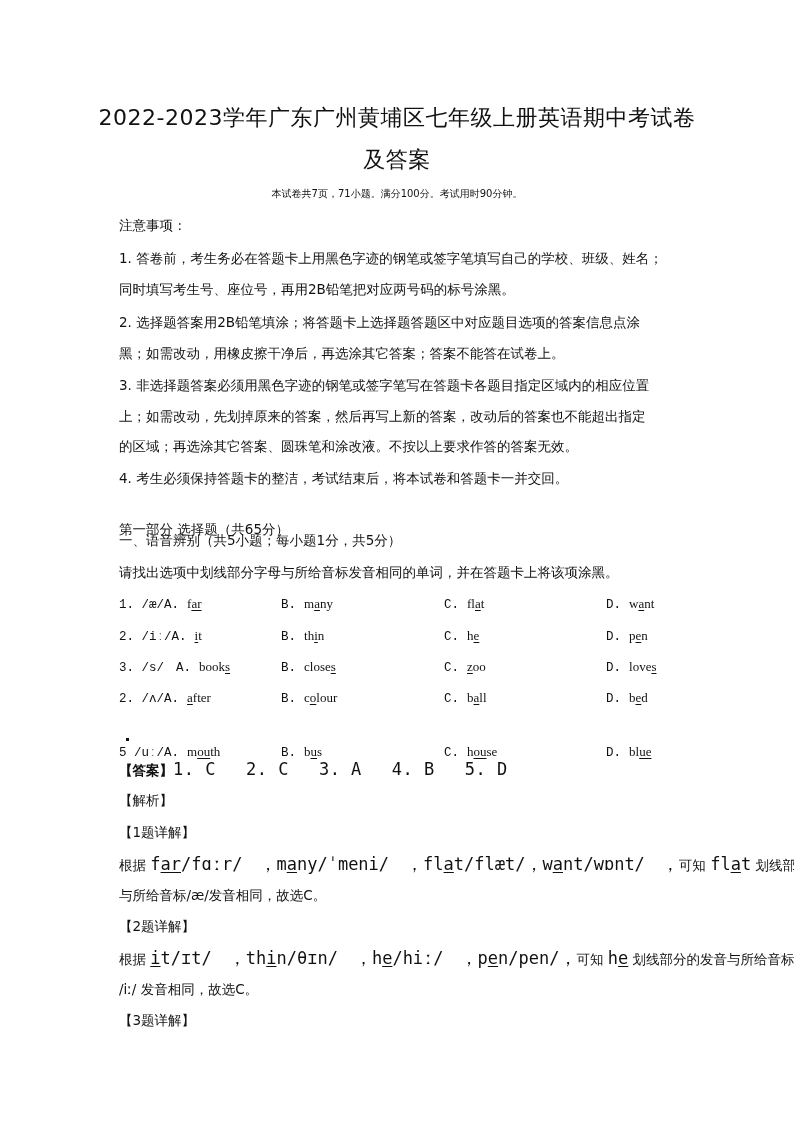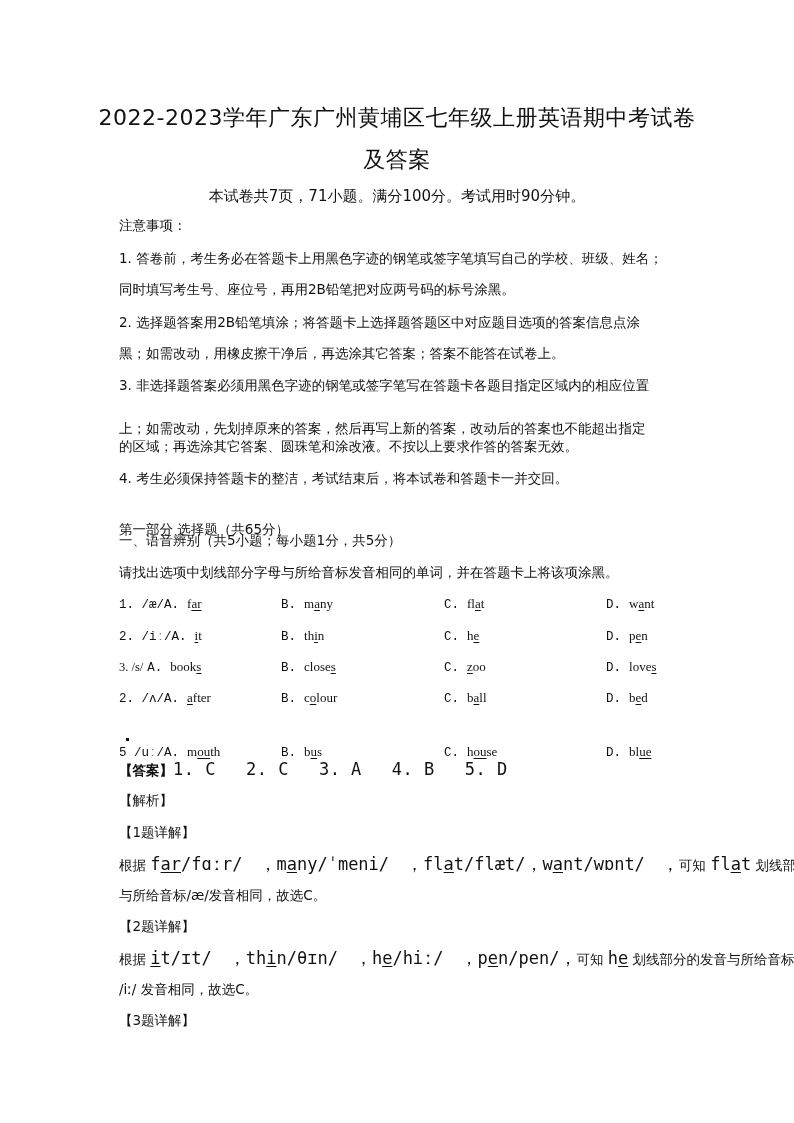--- a/index.html
+++ b/index.html
@@ -29,21 +29,21 @@
       font-weight: normal;
       margin: 0;
     }
     .title.l1 { top: 103px; }
     .title.l2 { top: 145px; }
     .subtitle {
       position: absolute;
       left: 0; width: 794px;
       top: 187px;
       text-align: center;
-      font-size: 15px;
+      font-size: 10px;
     }
     .line {
       position: absolute;
       left: 119px;
       font-size: 13.5px;
       white-space: nowrap;
       line-height: 18px;
     }
     .mono {
       font-family: "DejaVu Sans Mono", "Liberation Mono", monospace;
@@ -94,21 +94,21 @@
   <h1 class="title l1">2022-2023学年广东广州黄埔区七年级上册英语期中考试卷</h1>
   <h1 class="title l2">及答案</h1>
   <div class="subtitle">本试卷共7页，71小题。满分100分。考试用时90分钟。</div>
 
   <div class="line" style="top:216px">注意事项：</div>
   <div class="line" style="top:249px">1. 答卷前，考生务必在答题卡上用黑色字迹的钢笔或签字笔填写自己的学校、班级、姓名；</div>
   <div class="line" style="top:280px">同时填写考生号、座位号，再用2B铅笔把对应两号码的标号涂黑。</div>
   <div class="line" style="top:313px">2. 选择题答案用2B铅笔填涂；将答题卡上选择题答题区中对应题目选项的答案信息点涂</div>
   <div class="line" style="top:344px">黑；如需改动，用橡皮擦干净后，再选涂其它答案；答案不能答在试卷上。</div>
   <div class="line" style="top:376px">3. 非选择题答案必须用黑色字迹的钢笔或签字笔写在答题卡各题目指定区域内的相应位置</div>
-  <div class="line" style="top:419px">上；如需改动，先划掉原来的答案，然后再写上新的答案，改动后的答案也不能超出指定</div>
+  <div class="line" style="top:407px">上；如需改动，先划掉原来的答案，然后再写上新的答案，改动后的答案也不能超出指定</div>
   <div class="line" style="top:437px">的区域；再选涂其它答案、圆珠笔和涂改液。不按以上要求作答的答案无效。</div>
   <div class="line" style="top:469px">4. 考生必须保持答题卡的整洁，考试结束后，将本试卷和答题卡一并交回。</div>
 
   <div class="line" style="top:520px">第一部分 选择题（共65分）</div>
   <div class="line" style="top:531px">一、语音辨别（共5小题；每小题1分，共5分）</div>
   <div class="line" style="top:563px">请找出选项中划线部分字母与所给音标发音相同的单词，并在答题卡上将该项涂黑。</div>
 
   <div id="questions">
       <div class="qrow" style="top: 596px;">
         <span class="cell c-stem"><span class="opt-letter" style="margin-right: 0px;">1. /æ/</span><span class="opt-letter">A.</span><span class="word">f<u>ar</u></span></span>
@@ -116,21 +116,21 @@
         <span class="cell c-c"><span class="opt-letter">C.</span><span class="word">fl<u>a</u>t</span></span>
         <span class="cell c-d"><span class="opt-letter">D.</span><span class="word">w<u>a</u>nt</span></span>
       </div>
       <div class="qrow" style="top: 628px;">
         <span class="cell c-stem"><span class="opt-letter" style="margin-right: 0px;">2. /iː/</span><span class="opt-letter">A.</span><span class="word"><u>i</u>t</span></span>
         <span class="cell c-b"><span class="opt-letter">B.</span><span class="word">th<u>i</u>n</span></span>
         <span class="cell c-c"><span class="opt-letter">C.</span><span class="word">h<u>e</u></span></span>
         <span class="cell c-d"><span class="opt-letter">D.</span><span class="word">p<u>e</u>n</span></span>
       </div>
       <div class="qrow" style="top: 659px;">
-        <span class="cell c-stem"><span class="opt-letter" style="margin-right: 4px; font-family: Liberation Serif, serif;">3. /s/</span><span class="opt-letter">A.</span><span class="word">book<u>s</u></span></span>
+        <span class="cell c-stem"><span class="opt-letter" style="margin-right: 12px;">3. /s/</span><span class="opt-letter">A.</span><span class="word">book<u>s</u></span></span>
         <span class="cell c-b"><span class="opt-letter">B.</span><span class="word">close<u>s</u></span></span>
         <span class="cell c-c"><span class="opt-letter">C.</span><span class="word"><u>z</u>oo</span></span>
         <span class="cell c-d"><span class="opt-letter">D.</span><span class="word">love<u>s</u></span></span>
       </div>
       <div class="qrow" style="top: 690px;">
         <span class="cell c-stem"><span class="opt-letter" style="margin-right: 0px;">2. /ʌ/</span><span class="opt-letter">A.</span><span class="word"><u>a</u>fter</span></span>
         <span class="cell c-b"><span class="opt-letter">B.</span><span class="word">c<u>o</u>lour</span></span>
         <span class="cell c-c"><span class="opt-letter">C.</span><span class="word">b<u>a</u>ll</span></span>
         <span class="cell c-d"><span class="opt-letter">D.</span><span class="word">b<u>e</u>d</span></span>
       </div>

